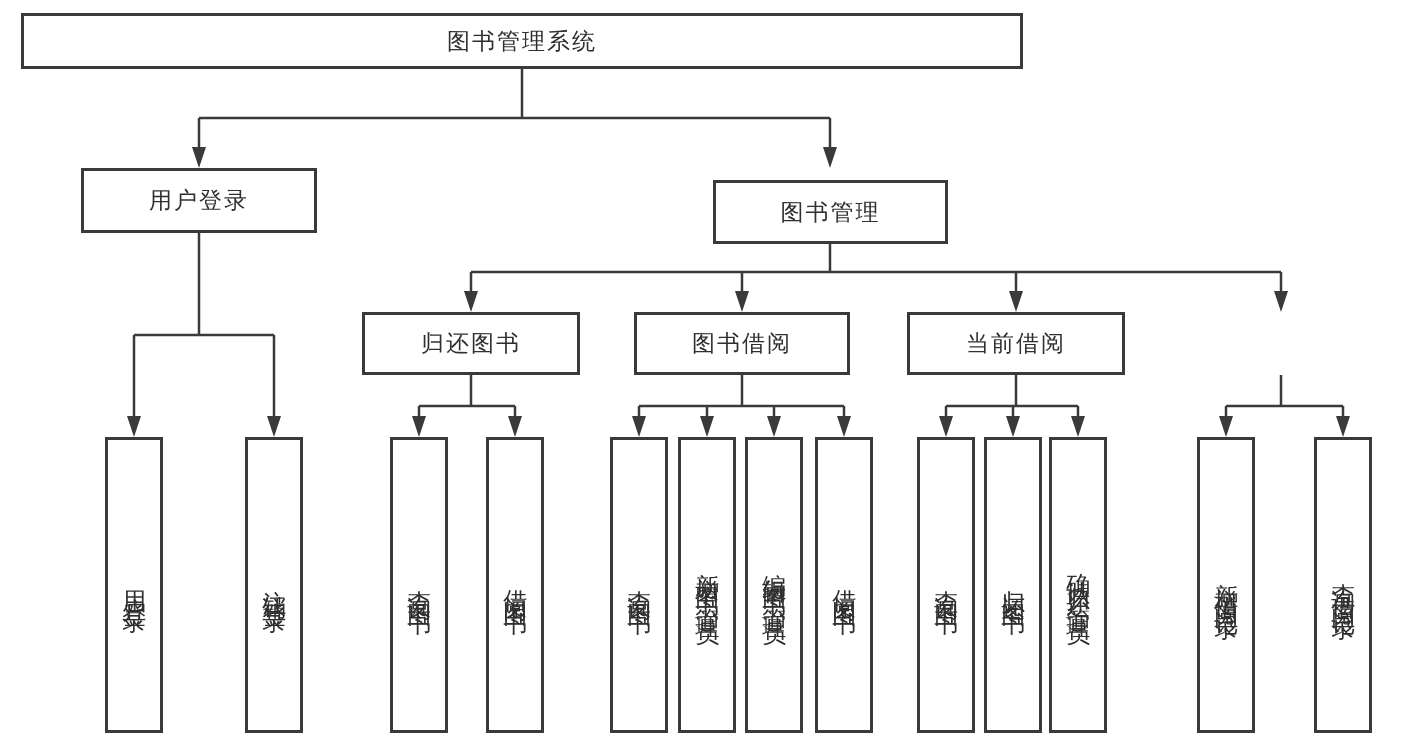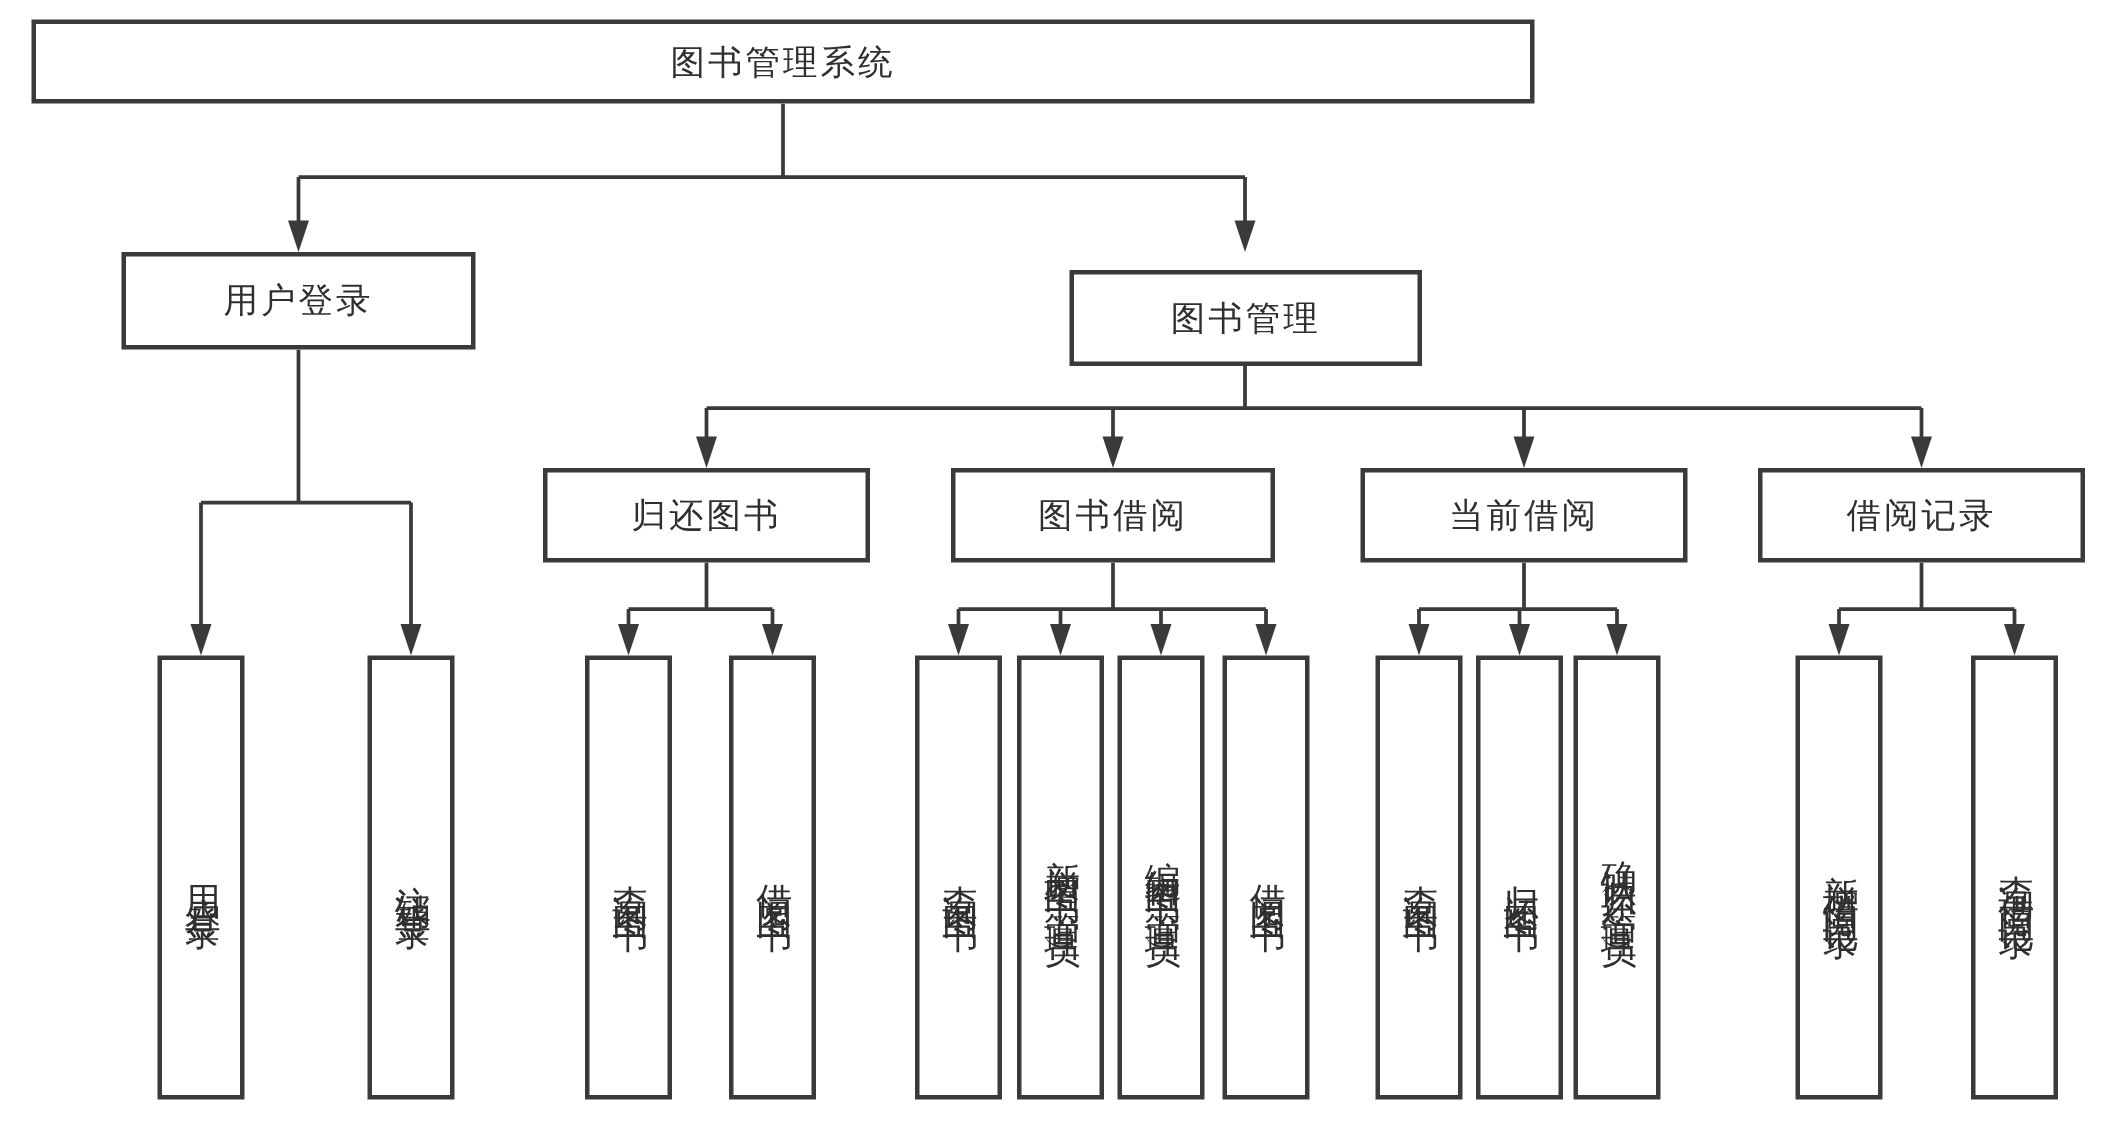--- a/index.html
+++ b/index.html
@@ -123,21 +123,20 @@
   </svg>
 
   <div class="box box-h" style="left:21px; top:13px; width:1002px; height:56px;">图书管理系统</div>
 
   <div class="box box-h" style="left:81px; top:168px; width:236px; height:65px;">用户登录</div>
   <div class="box box-h" style="left:713px; top:168px; width:235px; height:64px;margin-top:12px;">图书管理</div>
 
   <div class="box box-h" style="left:362px; top:312px; width:218px; height:63px;">归还图书</div>
   <div class="box box-h" style="left:907px; top:312px; width:218px; height:63px;">当前借阅</div>
   <div class="box box-h" style="left:634px; top:312px; width:216px; height:63px;">图书借阅</div>
-  <div class="box box-h" style="left:1172px; top:312px; width:218px; height:63px;">借阅记录</div>
 
   <div class="box box-v" style="left:105px; top:437px; width:58px; height:296px;">用户登录</div>
   <div class="box box-v" style="left:245px; top:437px; width:58px; height:296px;">注销登录</div>
 
   <div class="box box-v" style="left:390px; top:437px; width:58px; height:296px;">查询图书</div>
   <div class="box box-v" style="left:486px; top:437px; width:58px; height:296px;">借阅图书</div>
 
   <div class="box box-v" style="left:610px; top:437px; width:58px; height:296px;">查询图书</div>
   <div class="box box-v" style="left:678px; top:437px; width:58px; height:296px;">新增图书（管理员）</div>
   <div class="box box-v" style="left:745px; top:437px; width:58px; height:296px;">编辑图书（管理员）</div>

